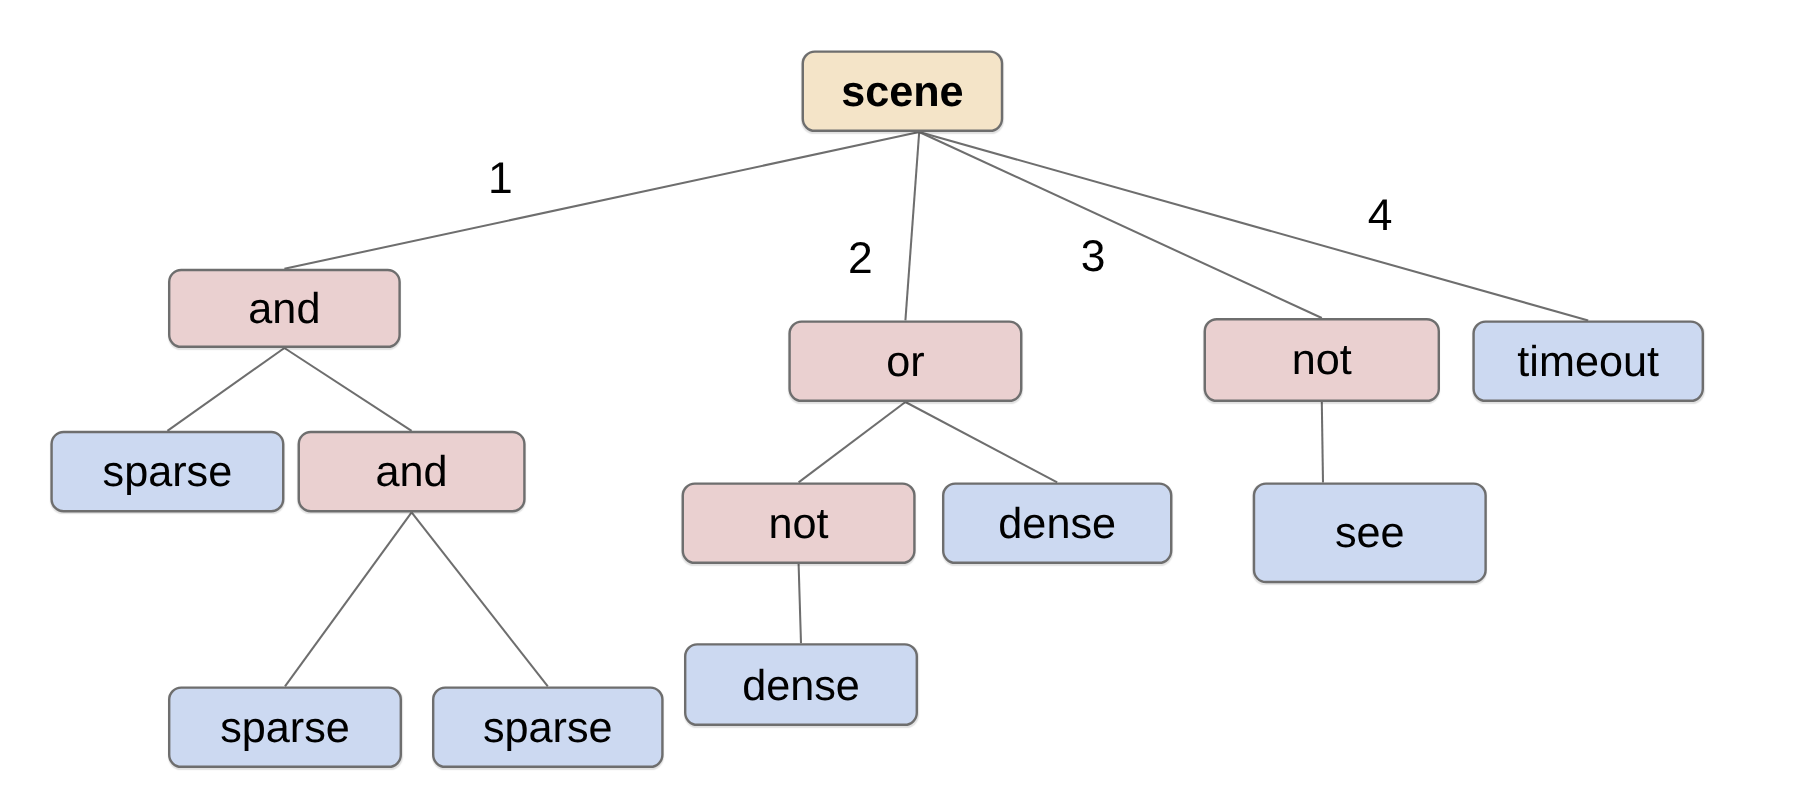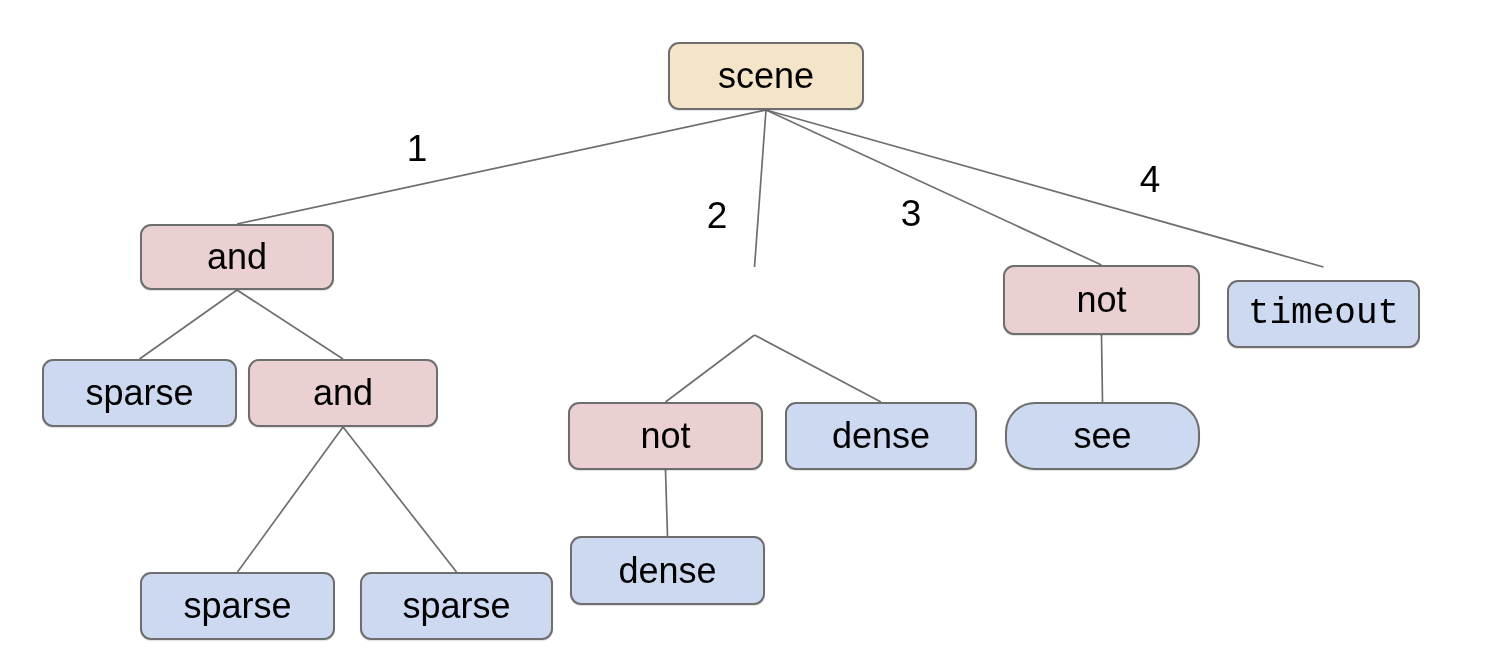--- a/index.html
+++ b/index.html
@@ -66,29 +66,30 @@
       <line x1="237" y1="290" x2="139.5" y2="359" stroke="#6e6e6e" stroke-width="1.7"></line>
       <line x1="237" y1="290" x2="343" y2="359" stroke="#6e6e6e" stroke-width="1.7"></line>
       <line x1="343" y1="427" x2="237.5" y2="572" stroke="#6e6e6e" stroke-width="1.7"></line>
       <line x1="343" y1="427" x2="456.5" y2="572" stroke="#6e6e6e" stroke-width="1.7"></line>
       <line x1="754.5" y1="335" x2="665.5" y2="402" stroke="#6e6e6e" stroke-width="1.7"></line>
       <line x1="754.5" y1="335" x2="881" y2="402" stroke="#6e6e6e" stroke-width="1.7"></line>
       <line x1="665.5" y1="470" x2="667.5" y2="536" stroke="#6e6e6e" stroke-width="1.7"></line>
       <line x1="1101.5" y1="335" x2="1102.5" y2="402" stroke="#6e6e6e" stroke-width="1.7"></line>
     </svg>
   <div id="node-layer">
-      <div class="node root" style="left: 668px; top: 42px; width: 196px; height: 68px;">scene</div>
+      <div class="node root" style="left: 668px; top: 42px; width: 168px; height: 68px; font-weight: bold;">scene</div>
       <div class="node operator" style="left: 140px; top: 224px; width: 194px; height: 66px;">and</div>
+      <div class="node operator" style="left: 657px; top: 267px; width: 195px; height: 68px;">or</div>
       <div class="node operator" style="left: 1003px; top: 265px; width: 197px; height: 70px;">not</div>
-      <div class="node leaf" style="left: 1227px; top: 280px; width: 193px; height: 68px; font-family: Liberation Mono, monospace;">timeout</div>
+      <div class="node leaf" style="left: 1227px; top: 267px; width: 193px; height: 68px;">timeout</div>
       <div class="node leaf" style="left: 42px; top: 359px; width: 195px; height: 68px;">sparse</div>
       <div class="node operator" style="left: 248px; top: 359px; width: 190px; height: 68px;">and</div>
       <div class="node operator" style="left: 568px; top: 402px; width: 195px; height: 68px;">not</div>
       <div class="node leaf" style="left: 785px; top: 402px; width: 192px; height: 68px;">dense</div>
-      <div class="node leaf" style="left: 1005px; top: 402px; width: 195px; height: 68px; border-radius: 30px;">see</div>
+      <div class="node leaf" style="left: 1044px; top: 402px; width: 195px; height: 84px;">see</div>
       <div class="node leaf" style="left: 570px; top: 536px; width: 195px; height: 69px;">dense</div>
       <div class="node leaf" style="left: 140px; top: 572px; width: 195px; height: 68px;">sparse</div>
       <div class="node leaf" style="left: 360px; top: 572px; width: 193px; height: 68px;">sparse</div>
       <div class="edge-label" style="left: 417px; top: 148px;">1</div>
       <div class="edge-label" style="left: 717px; top: 215px;">2</div>
       <div class="edge-label" style="left: 911px; top: 213px;">3</div>
       <div class="edge-label" style="left: 1150px; top: 179px;">4</div>
     </div>
 </div>
 

